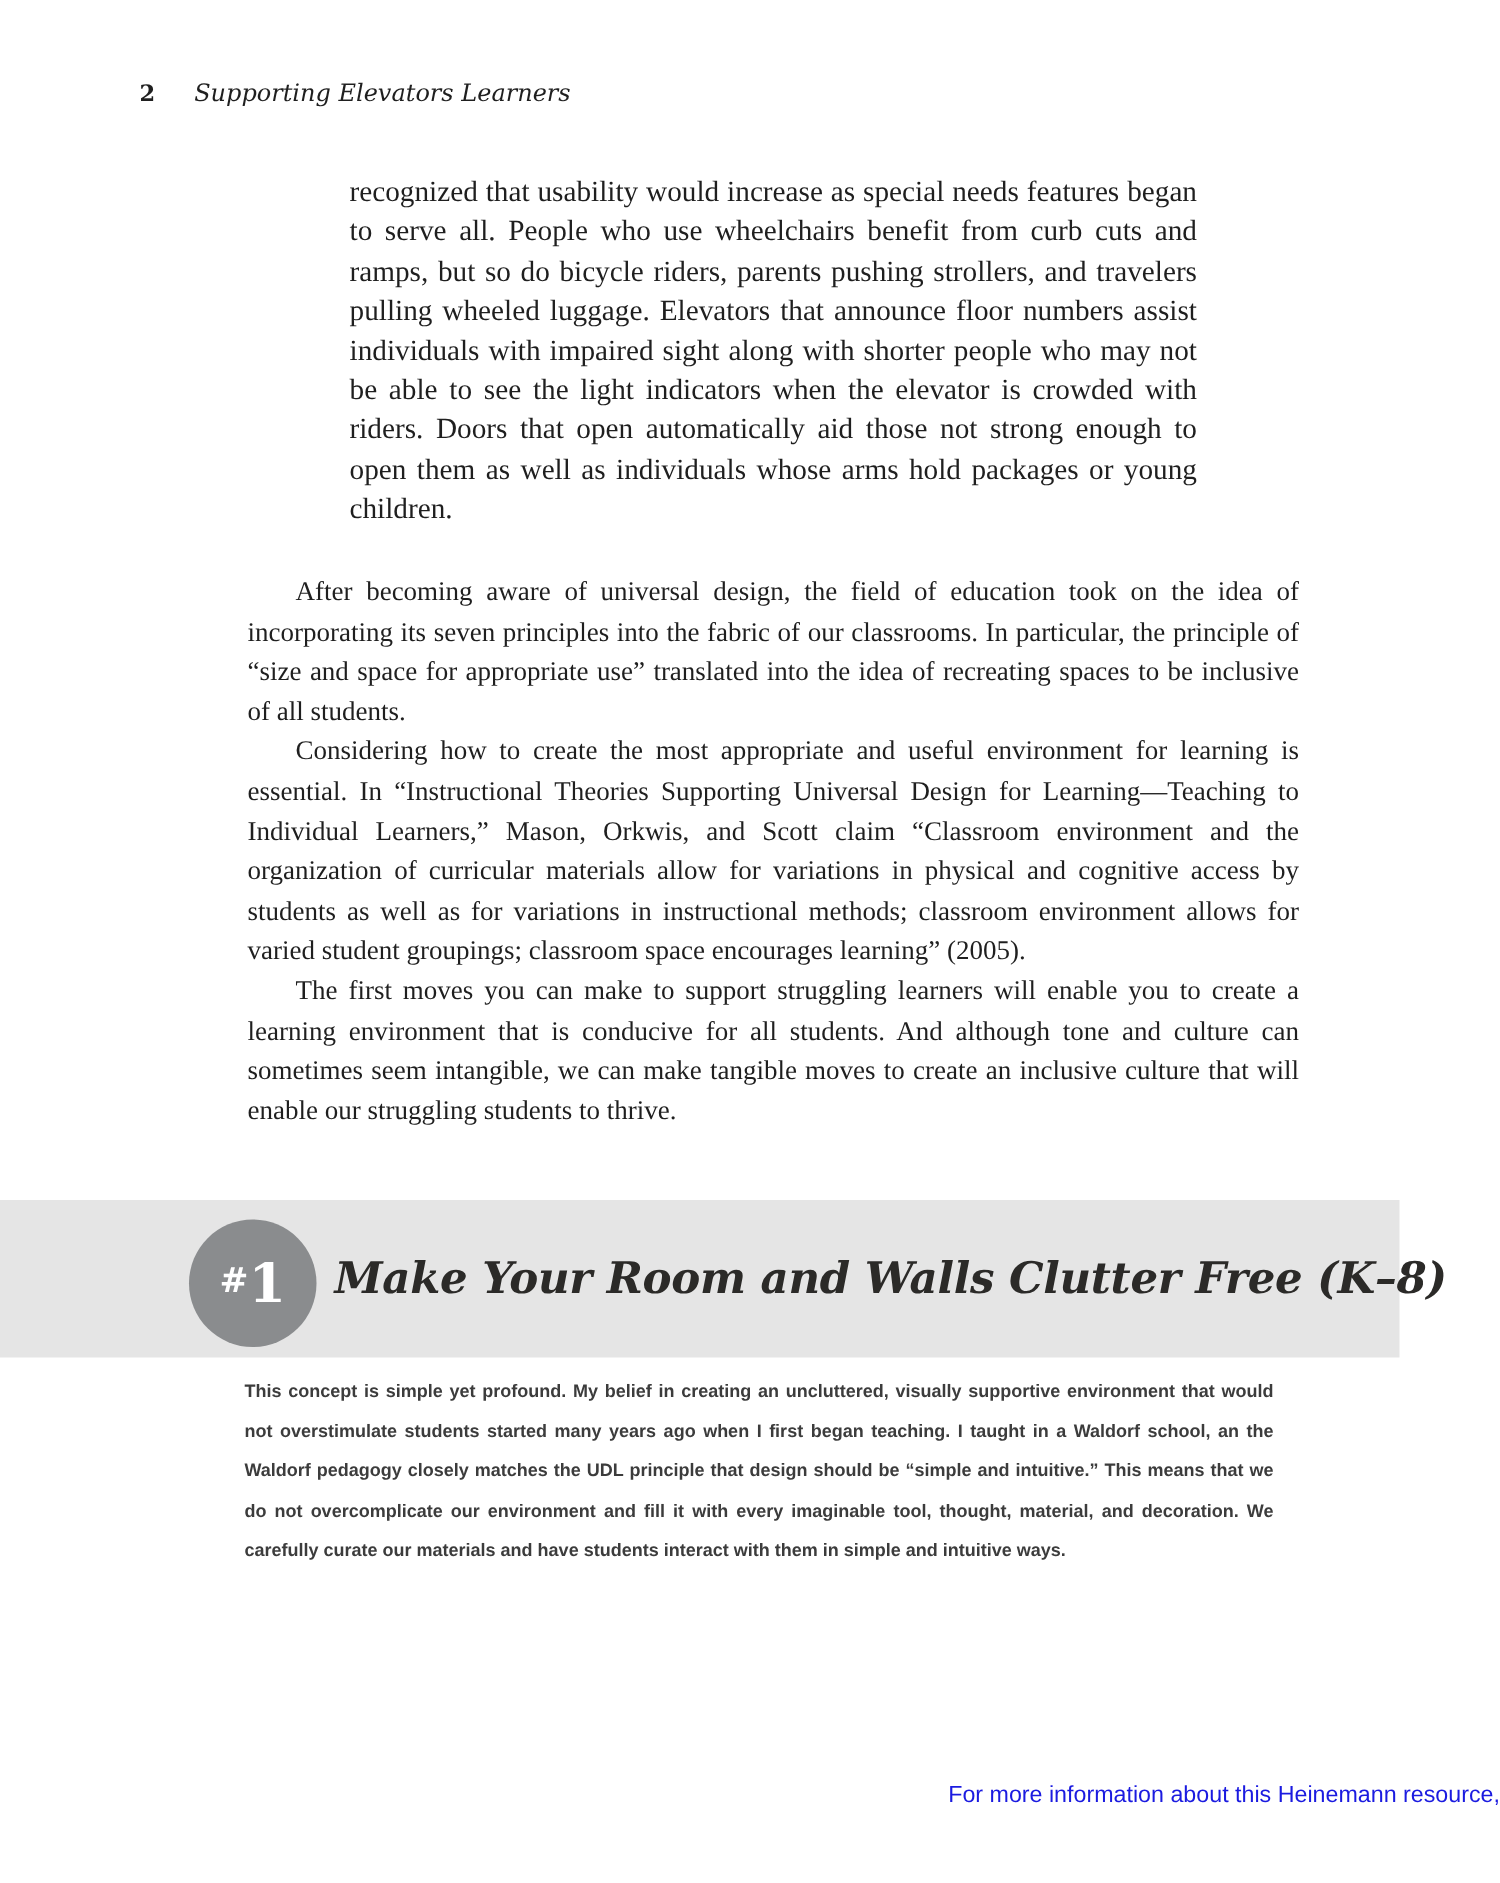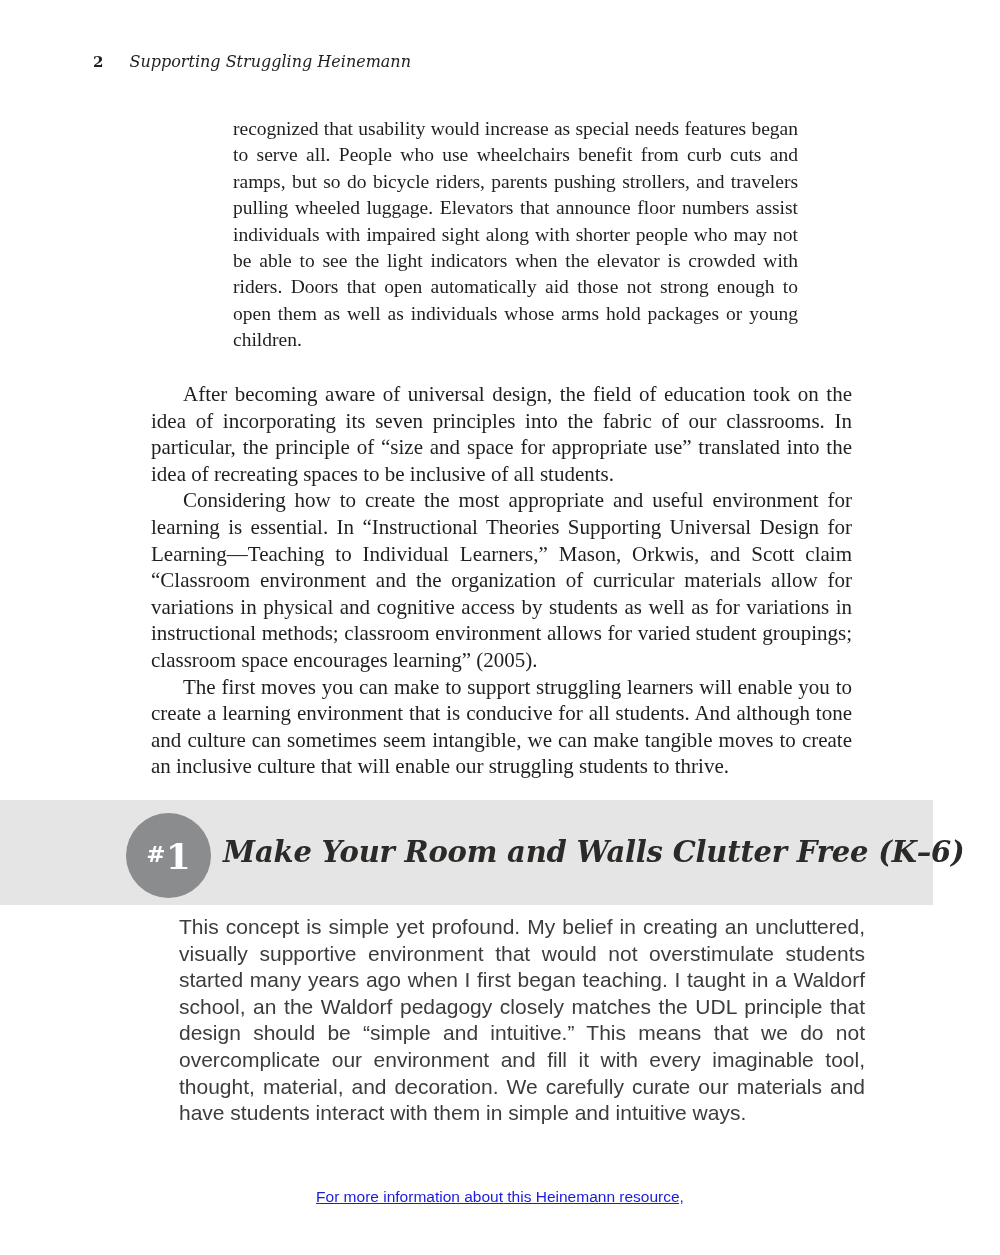--- a/index.html
+++ b/index.html
@@ -22,22 +22,22 @@
   }
   .page-header .pagenum{font-weight:bold;font-family:"DejaVu Serif", serif;font-size:15px;}
   .page-header .running-head{font-style:italic;font-family:"DejaVu Serif", serif;font-size:16px;}
 
   .block-quote{
     position:absolute;top:116px;left:233px;width:565px;
     font-size:19.5px;line-height:26.4px;text-align:justify;
   }
 
   .body-serif{
-    position:absolute;top:381px;left:151px;width:701px;
-    font-size:21px;line-height:26.6px;text-align:justify;
+    position:absolute;top:381px;left:165px;width:701px;
+    font-size:18px;line-height:26.6px;text-align:justify;
   }
   .body-serif p{text-indent:32px;}
 
   .section-banner{
     position:absolute;top:800px;left:0;width:933px;height:105px;
     background:var(--banner_bg);
     display:flex;align-items:center;
   }
   .section-badge{
     position:absolute;left:126px;top:13px;
@@ -48,56 +48,56 @@
     line-height:1;
   }
   .section-badge .hash{font-size:0.64em;position:relative;top:-2px;}
   .section-title{
     position:absolute;left:223px;top:50%;transform:translateY(-52%);
     font-family:"DejaVu Serif", serif;font-weight:bold;font-style:italic;
     font-size:29px;color:#2b2a28;letter-spacing:-0.2px;white-space:nowrap;
   }
 
   .body-sans{
-    position:absolute;top:914px;left:179px;width:686px;
+    position:absolute;top:914px;left:163px;width:686px;
     font-family:"Liberation Sans", sans-serif;
-    font-size:21px;line-height:26.6px;text-align:justify;
-    color:var(--sans_text);font-weight:400;
+    font-size:12px;line-height:26.6px;text-align:justify;
+    color:var(--sans_text);font-weight:700;
   }
   .body-sans p.indent{text-indent:28px;}
 
   .page-footer{
     position:absolute;top:1186px;left:0;width:1000px;
-    text-align:center;color:var(--footer_blue);
+    text-align:right;color:var(--footer_blue);
     font-family:"Liberation Sans", sans-serif;
-    font-size:15.5px;line-height:21px;text-decoration:underline;
+    font-size:15.5px;line-height:21px;
   }
 </style>
 </head>
 <body>
 
 <div class="page-header">
   <span class="pagenum">2</span>
-  <span class="running-head">Supporting Struggling Heinemann</span>
+  <span class="running-head">Supporting Elevators Learners</span>
 </div>
 
 <blockquote class="block-quote">recognized that usability would increase as special needs features began to serve all. People who use wheelchairs benefit from curb cuts and ramps, but so do bicycle riders, parents pushing strollers, and travelers pulling wheeled luggage. Elevators that announce floor numbers assist individuals with impaired sight along with shorter people who may not be able to see the light indicators when the elevator is crowded with riders. Doors that open automatically aid those not strong enough to open them as well as individuals whose arms hold packages or young children.</blockquote>
 
 <section class="body-serif">
   <p>After becoming aware of universal design, the field of education took on the idea of incorporating its seven principles into the fabric of our classrooms. In particular, the principle of “size and space for appropriate use” translated into the idea of recreating spaces to be inclusive of all students.</p>
   <p>Considering how to create the most appropriate and useful environment for learning is essential. In “Instructional Theories Supporting Universal Design for Learning—Teaching to Individual Learners,” Mason, Orkwis, and Scott claim “Classroom environment and the organization of curricular materials allow for variations in physical and cognitive access by students as well as for variations in instructional methods; classroom environment allows for varied student groupings; classroom space encourages learning” (2005).</p>
   <p>The first moves you can make to support struggling learners will enable you to create a learning environment that is conducive for all students. And although tone and culture can sometimes seem intangible, we can make tangible moves to create an inclusive culture that will enable our struggling students to thrive.</p>
 </section>
 
 <div class="section-banner">
   <div class="section-badge">
     <span class="hash">#</span>
       <span>1</span>
   </div>
-  <h1 class="section-title">Make Your Room and Walls Clutter Free (K–6)</h1>
+  <h1 class="section-title">Make Your Room and Walls Clutter Free (K–8)</h1>
 </div>
 
 <section class="body-sans">
   <p>This concept is simple yet profound. My belief in creating an uncluttered, visually supportive environment that would not overstimulate students started many years ago when I first began teaching. I taught in a Waldorf school, an the Waldorf pedagogy closely matches the UDL principle that design should be “simple and intuitive.” This means that we do not overcomplicate our environment and fill it with every imaginable tool, thought, material, and decoration. We carefully curate our materials and have students interact with them in simple and intuitive ways.</p>
 </section>
 
 <div class="page-footer">
   <div>For more information about this Heinemann resource,</div>
 </div>
 

